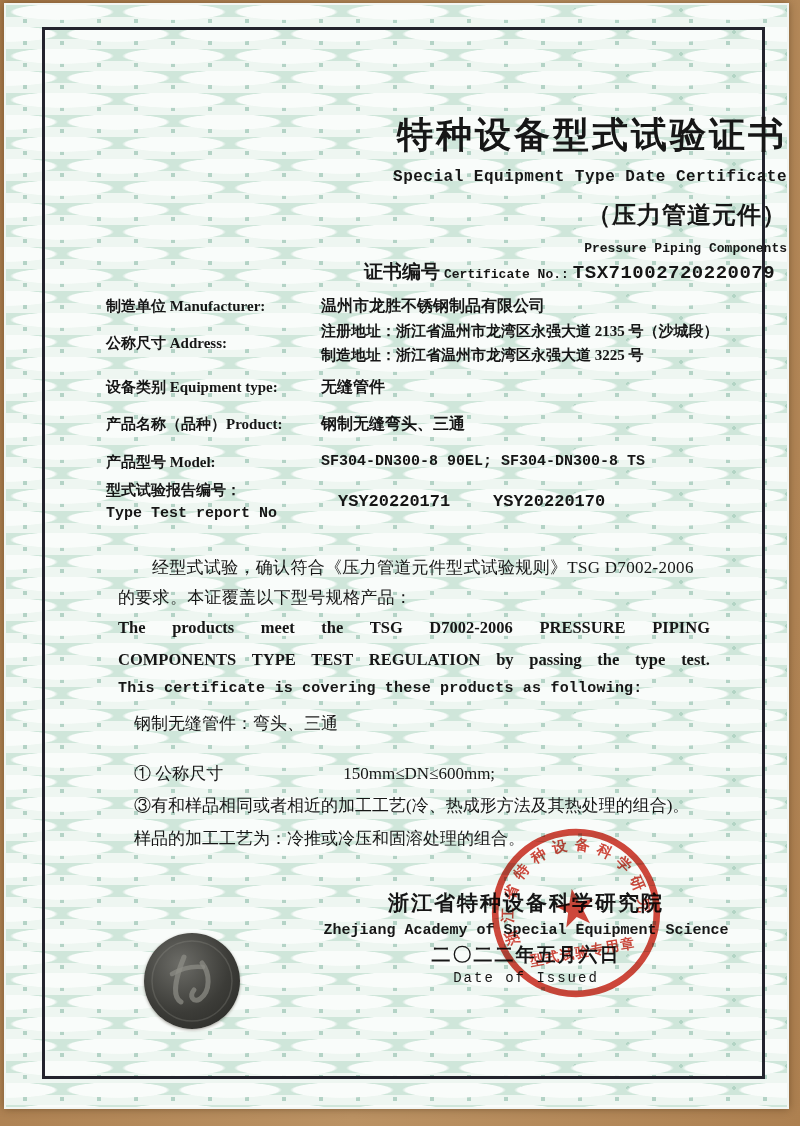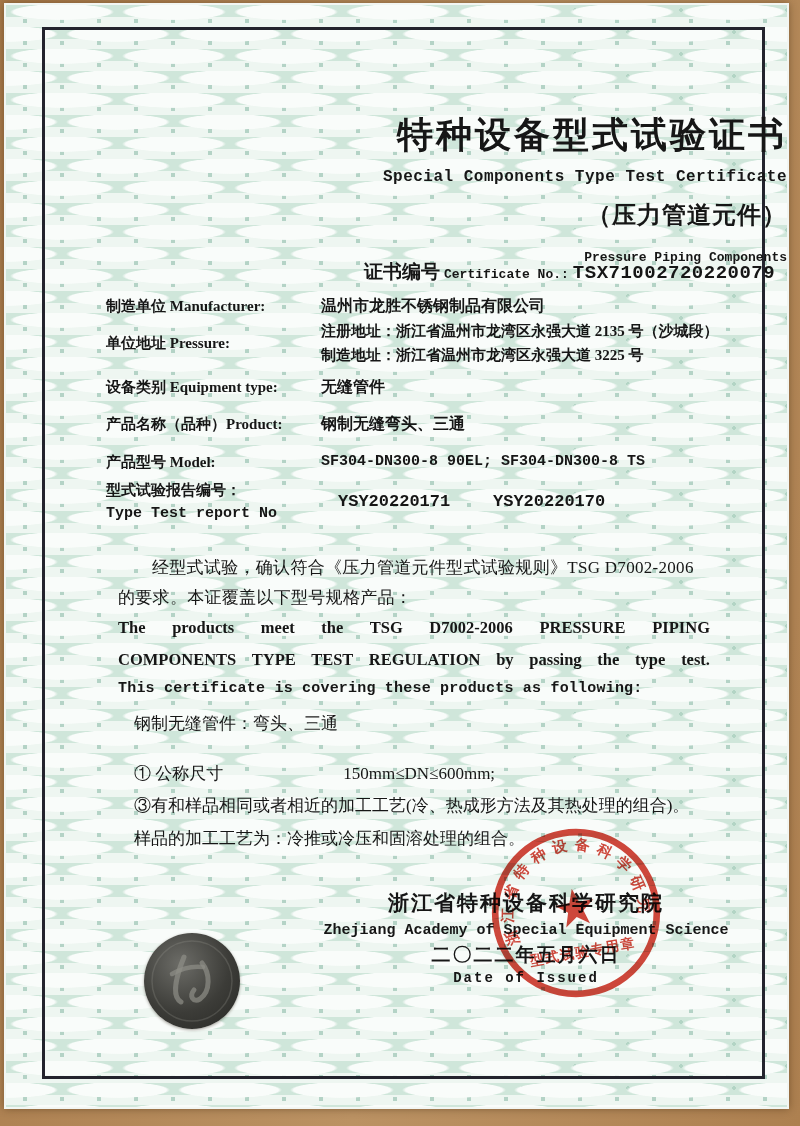--- a/index.html
+++ b/index.html
@@ -26,21 +26,21 @@
     position:absolute;left:36px;top:22px;right:22px;bottom:28px;
     border:3px solid #23232d;pointer-events:none;
   }
   .abs{position:absolute;}
   .mono{font-family:"Liberation Mono","DejaVu Sans Mono",monospace;}
   .center{left:0;right:0;text-align:right;}
 
   .title-cn{top:106px;font-size:36px;font-weight:700;letter-spacing:3px;}
   .title-en{top:163px;font-size:16px;font-weight:700;letter-spacing:0.5px;}
   .subtitle-cn{top:194px;font-size:24px;font-weight:600;letter-spacing:1px;}
-  .subtitle-en{top:245px;font-size:13px;font-weight:700;font-family:Liberation Mono, monospace;}
+  .subtitle-en{top:236px;font-size:13px;font-weight:700;font-family:Liberation Mono, monospace;}
 
   .certno{top:254px;left:358px;white-space:nowrap;}
   .certno .cnl{font-size:19px;font-weight:700;}
   .certno .enl{font-size:13px;font-weight:700;}
   .certno .val{font-size:19px;font-weight:600;letter-spacing:0.5px;}
 
   .flabel{position:absolute;left:100px;font-size:15px;font-weight:600;white-space:nowrap;}
   .fvalue{position:absolute;left:315px;font-size:16px;font-weight:600;white-space:nowrap;text-align:right;}
   .addr-line{position:absolute;left:315px;font-size:15px;font-weight:700;white-space:nowrap;}
 
@@ -51,52 +51,52 @@
   .st-en2{margin-top:2px;}
   .st-mono{font-size:15px;font-weight:700;margin-top:5px;letter-spacing:0.2px;}
 
   .coverage{left:128px;width:600px;top:703px;font-size:17px;line-height:32.5px;}
   .cov-item .ilabel{display:inline-block;width:205px;margin-top:17px;}
 
   .issuer{left:300px;width:440px;top:884px;text-align:center;}
   .is-cn{font-size:21px;font-weight:700;letter-spacing:2px;}
   .is-en{font-size:15px;font-weight:700;margin-top:5px;}
   .is-date{font-size:19px;font-weight:600;margin-top:3px;letter-spacing:2px;}
-  .is-dl{font-size:14px;font-weight:700;margin-top:2px;letter-spacing:2px;}
+  .is-dl{font-size:14px;font-weight:400;margin-top:2px;letter-spacing:2px;}
 
   .seal-red{left:480px;top:816px;width:180px;height:184px;transform:rotate(-10deg);
     mix-blend-mode:multiply;opacity:.92;z-index:6;}
   .seal-dark{left:138px;top:928px;width:96px;height:96px;border-radius:50%;
     background:radial-gradient(circle at 38% 32%,#6c6c67 0%,#3c3c38 55%,#272724 100%);
     box-shadow:0 1px 3px rgba(40,30,15,.4);z-index:5;}
 </style>
 </head>
 <body>
 
 <div class="paper">
   <div class="frame"></div>
 
   <div class="abs center title-cn">特种设备型式试验证书</div>
-  <div class="abs center title-en mono">Special Components Type Test Certificate</div>
+  <div class="abs center title-en mono">Special Equipment Type Date Certificate</div>
   <div class="abs center subtitle-cn">（压力管道元件）</div>
   <div class="abs center subtitle-en mono">Pressure Piping Components</div>
 
   <div class="abs certno">
     <span class="cnl">证书编号</span>
     <span class="enl mono">Certificate No.:</span>
     <span class="val mono">TSX71002720220079</span>
   </div>
 
   <div>
     <span class="flabel" style="top:292px">制造单位 Manufacturer:</span>
     <span class="fvalue" style="top:291px">温州市龙胜不锈钢制品有限公司</span>
   </div>
 
   <div>
-    <span class="flabel" style="top:329px">单位地址 Pressure:</span>
+    <span class="flabel" style="top:329px">公称尺寸 Address:</span>
     <span class="addr-line" style="top:317px">注册地址：浙江省温州市龙湾区永强大道 2135 号（沙城段）</span>
     <span class="addr-line" style="top:341px">制造地址：浙江省温州市龙湾区永强大道 3225 号</span>
   </div>
 
   <div>
     <span class="flabel" style="top:373px">设备类别 Equipment type:</span>
     <span class="fvalue" style="top:372px">无缝管件</span>
   </div>
 
   <div>

